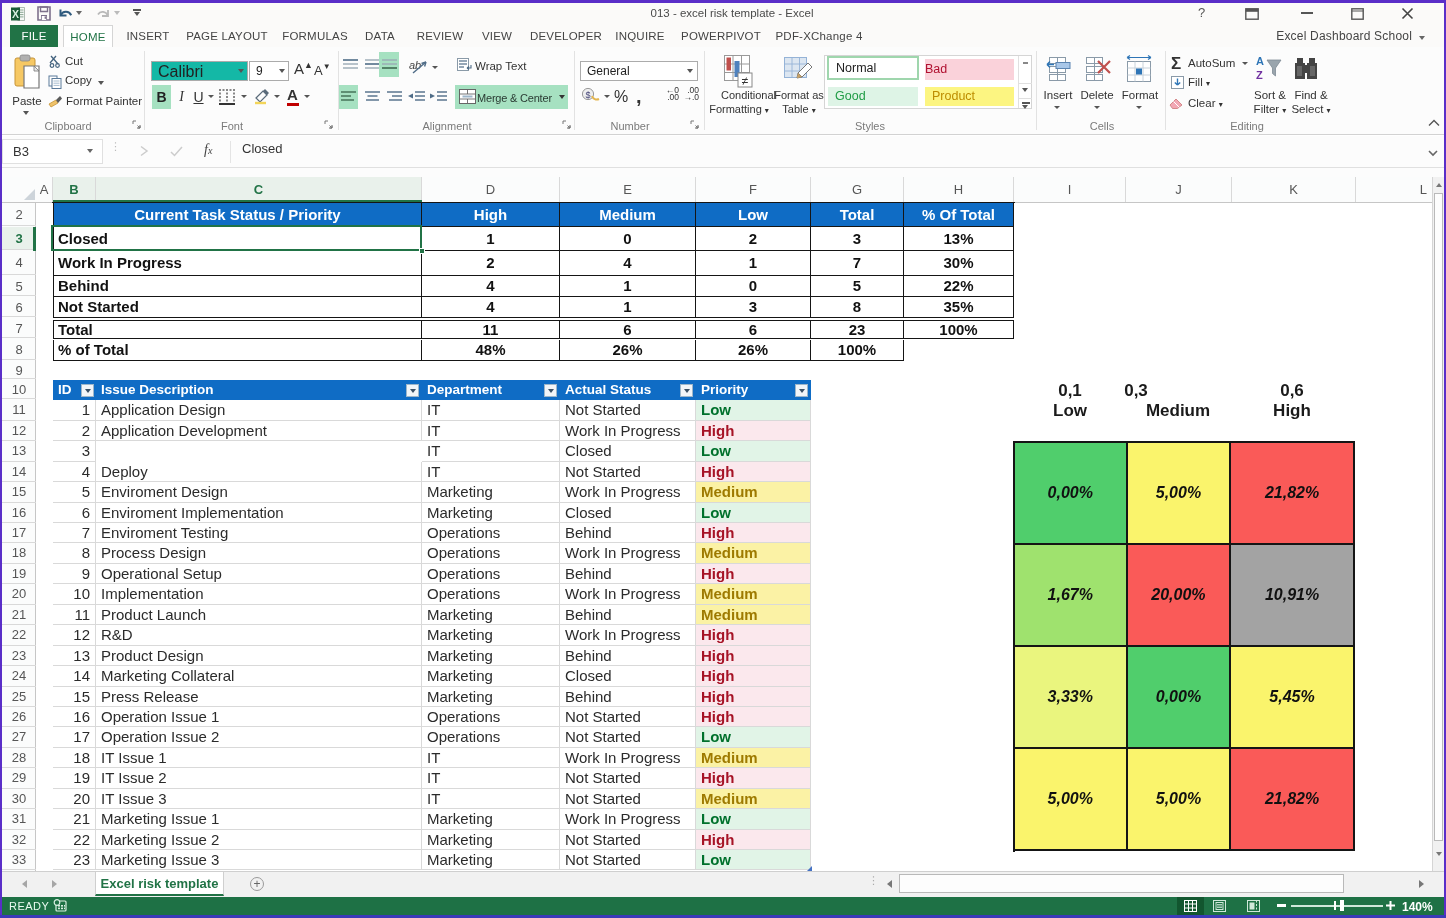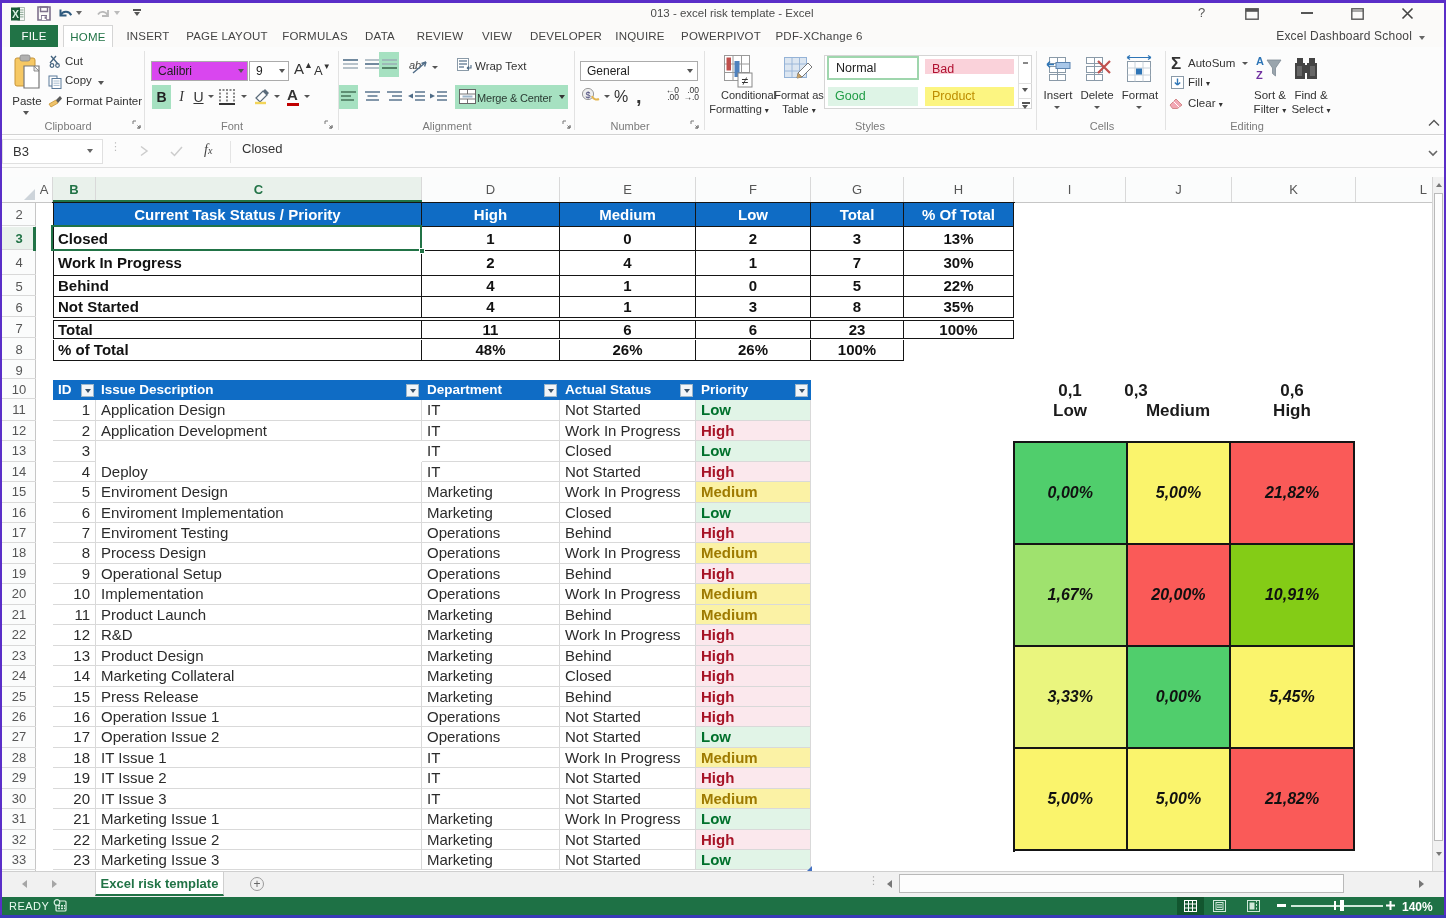--- a/index.html
+++ b/index.html
@@ -92,21 +92,21 @@
     <div class="tab" style="left:61px;width:50px;background:#fff;color:#217346;border:1px solid #d5d5d5;border-bottom:none">HOME</div>
     <div class="tab" style="left:122px;width:48px">INSERT</div>
     <div class="tab" style="left:180px;width:90px">PAGE LAYOUT</div>
     <div class="tab" style="left:276px;width:74px">FORMULAS</div>
     <div class="tab" style="left:356px;width:44px">DATA</div>
     <div class="tab" style="left:410px;width:56px">REVIEW</div>
     <div class="tab" style="left:473px;width:44px">VIEW</div>
     <div class="tab" style="left:524px;width:80px">DEVELOPER</div>
     <div class="tab" style="left:608px;width:60px">INQUIRE</div>
     <div class="tab" style="left:676px;width:86px">POWERPIVOT</div>
-    <div class="tab" style="left:768px;width:98px">PDF-XChange 6</div>
+    <div class="tab" style="left:768px;width:98px">PDF-XChange 4</div>
     <div class="tab" style="left:1240px;width:170px;text-align:right;font-size:12px;white-space:nowrap">Excel Dashboard School</div>
     <div class="abs" style="left:1417px;top:11px;width:0;height:0;border-left:3.5px solid transparent;border-right:3.5px solid transparent;border-top:4px solid #666"></div>
   </div>
   <div id="ribbon">
 
     <svg class="abs" style="left:10px;top:7px" width="30" height="42" viewBox="0 0 30 42">
       <rect x="3" y="4" width="20" height="28" rx="2" fill="#f6c864" stroke="#c79437" stroke-width="1"></rect>
       <rect x="8" y="1" width="10" height="6" rx="2" fill="#b0b0b0" stroke="#888" stroke-width="0.8"></rect>
       <path d="M12 12 H27 V34 H12 Z" fill="#fff" stroke="#777" stroke-width="1.2"></path>
       <path d="M22 12 L27 17 L22 17 Z" fill="#e8e8e8" stroke="#777" stroke-width="0.8"></path>
@@ -136,21 +136,21 @@
     </svg>
     <div class="abs" style="left:64px;top:48px;font-size:11.5px;color:#333">Format Painter</div>
     <div class="glabel" style="left:16px">Clipboard</div>
     <div class="launch" style="left:130px">
         <svg width="10" height="10" viewBox="0 0 10 10">
           <path d="M1 1 H4 M1 1 V4 M8 5 V8 H5 M8 8 L5.5 5.5 M8 8 L8 5.8 M8 8 L5.8 8" stroke="#777" stroke-width="1" fill="none"></path>
         </svg>
       </div>
     <div class="gsep" style="left:142px"></div>
 
-    <div class="abs" style="left:149px;top:14px;width:97px;height:20px;border:1px solid #ababab;background:#d946ef;font-size:12px;color:#222;line-height:19px;padding-left:6px">Calibri</div>
+    <div class="abs" style="left:149px;top:14px;width:97px;height:20px;border:1px solid #ababab;background:#14b8a6;font-size:16px;color:#222;line-height:19px;padding-left:6px">Calibri</div>
     <div class="abs" style="left:236px;top:22px;width:0;height:0;border-left:3.5px solid transparent;border-right:3.5px solid transparent;border-top:4px solid #555"></div>
     <div class="abs" style="left:247px;top:14px;width:40px;height:20px;border:1px solid #ababab;background:#fff;font-size:12px;color:#222;line-height:19px;padding-left:6px">9</div>
     <div class="abs" style="left:277px;top:22px;width:0;height:0;border-left:3.5px solid transparent;border-right:3.5px solid transparent;border-top:4px solid #555"></div>
     <div class="abs" style="left:292px;top:13px;font-size:15px;color:#333">A<span style="font-size:9px;vertical-align:6px">▲</span></div>
     <div class="abs" style="left:312px;top:15px;font-size:13px;color:#333">A<span style="font-size:8px;vertical-align:6px">▼</span></div>
     <div class="abs" style="left:150px;top:38px;width:19px;height:24px;background:#a6e1c1;text-align:center;font-weight:bold;font-size:14px;color:#222;line-height:24px">B</div>
     <div class="abs" style="left:172px;top:38px;width:15px;height:24px;text-align:center;font-style:italic;font-size:14px;color:#333;line-height:24px;font-family:'Liberation Serif',serif">I</div>
     <div class="abs" style="left:189px;top:38px;width:15px;height:24px;text-align:center;font-size:14px;color:#333;line-height:24px;text-decoration:underline">U</div>
     <div class="abs" style="left:206px;top:48px;width:0;height:0;border-left:3px solid transparent;border-right:3px solid transparent;border-top:3.5px solid #555"></div>
     <svg class="abs" style="left:217px;top:42px" width="16" height="16" viewBox="0 0 16 16">
@@ -334,21 +334,21 @@
         </g>
       <path d="M14 16 L24 6 L28 10 L18 20 L13 21 Z" fill="#fff" stroke="#777" stroke-width="1"></path>
       <path d="M24 6 L28 10" stroke="#777"></path>
         <path d="M14 16 L18 20" stroke="#777"></path>
       <path d="M13 21 L18 20 L14 16 Z" fill="#c8a165"></path>
     </svg>
     <div class="abs" style="left:762px;top:42px;width:70px;text-align:center;font-size:11px;color:#333">Format as</div>
     <div class="abs" style="left:762px;top:56px;width:70px;text-align:center;font-size:11px;color:#333">Table <span style="font-size:8px">▾</span></div>
     <div class="abs" style="left:822px;top:8px;width:208px;height:54px;background:#fff;border:1px solid #d5d5d5"></div>
     <div class="abs" style="left:825px;top:9px;width:92px;height:24px;border:2px solid #9fd6ad;background:#fff;font-size:12.5px;color:#222;line-height:21px;padding-left:7px">Normal</div>
-    <div class="abs" style="left:923px;top:12px;width:89px;height:15px;background:#fad2da;font-size:12.5px;color:#b01030;line-height:21px;padding-left:7px">Bad</div>
+    <div class="abs" style="left:923px;top:12px;width:89px;height:21px;background:#fad2da;font-size:12.5px;color:#b01030;line-height:21px;padding-left:0">Bad</div>
     <div class="abs" style="left:826px;top:40px;width:90px;height:19px;background:#def4e6;font-size:12.5px;color:#1f9c45;line-height:19px;padding-left:7px">Good</div>
     <div class="abs" style="left:923px;top:40px;width:89px;height:19px;background:#fcf581;font-size:12.5px;color:#bd8d00;line-height:19px;padding-left:7px">Product</div>
     <div class="abs" style="left:1016px;top:9px;width:13px;height:52px;border-left:1px solid #e0e0e0">
       <div class="abs" style="left:4px;top:6px;width:5px;height:1.5px;background:#888"></div>
       <div class="abs" style="left:0;top:27px;width:13px;height:1px;background:#e0e0e0"></div>
       <div class="abs" style="left:3px;top:32px;width:0;height:0;border-left:3.5px solid transparent;border-right:3.5px solid transparent;border-top:4px solid #555"></div>
       <div class="abs" style="left:0;top:42px;width:13px;height:1px;background:#e0e0e0"></div>
       <div class="abs" style="left:2.5px;top:46px;width:8px;height:1.5px;background:#555"></div>
       <div class="abs" style="left:3px;top:49px;width:0;height:0;border-left:3.5px solid transparent;border-right:3.5px solid transparent;border-top:4px solid #555"></div>
     </div>
@@ -728,21 +728,21 @@
   <div class="mh" style="left:1126px;top:401px;width:104px">Medium</div>
   <div class="mh" style="left:1230px;top:381px;width:124px">0,6</div>
   <div class="mh" style="left:1230px;top:401px;width:124px">High</div>
 
   <div class="abs" style="left:1013px;top:440.8px;width:342px;height:411px;border-left:2px solid #151515;border-top:2px solid #151515"></div>
   <div class="mx" style="left:1015px;top:442.8px;width:112.5px;height:102.2px;background:#50ce6c">0,00%</div>
   <div class="mx" style="left:1127.5px;top:442.8px;width:103.9px;height:102.2px;background:#faf46c">5,00%</div>
   <div class="mx" style="left:1231.4px;top:442.8px;width:123.3px;height:102.2px;background:#fa5a58">21,82%</div>
   <div class="mx" style="left:1015px;top:545px;width:112.5px;height:102.2px;background:#9fe26e">1,67%</div>
   <div class="mx" style="left:1127.5px;top:545px;width:103.9px;height:102.2px;background:#fa5a58">20,00%</div>
-  <div class="mx" style="left:1231.4px;top:545px;width:123.3px;height:102.2px;background:#84cc16">10,91%</div>
+  <div class="mx" style="left:1231.4px;top:545px;width:123.3px;height:102.2px;background:#a3a3a3">10,91%</div>
   <div class="mx" style="left:1015px;top:647.2px;width:112.5px;height:102.1px;background:#eaf57e">3,33%</div>
   <div class="mx" style="left:1127.5px;top:647.2px;width:103.9px;height:102.1px;background:#50ce6c">0,00%</div>
   <div class="mx" style="left:1231.4px;top:647.2px;width:123.3px;height:102.1px;background:#faf46c">5,45%</div>
   <div class="mx" style="left:1015px;top:749.3px;width:112.5px;height:102.2px;background:#faf46c">5,00%</div>
   <div class="mx" style="left:1127.5px;top:749.3px;width:103.9px;height:102.2px;background:#faf46c">5,00%</div>
   <div class="mx" style="left:1231.4px;top:749.3px;width:123.3px;height:102.2px;background:#fa5a58">21,82%</div>
 
   <div class="abs" style="left:1432px;top:177px;width:12px;height:694px;background:#f1f1f1;border-left:1px solid #d5d5d5"></div>
   <div class="abs" style="left:1436px;top:183px;width:0;height:0;border-left:3.5px solid transparent;border-right:3.5px solid transparent;border-bottom:4.5px solid #777"></div>
   <div class="abs" style="left:1434px;top:193px;width:9px;height:648px;background:#fdfdfd;border:1px solid #b9b9b9"></div>

